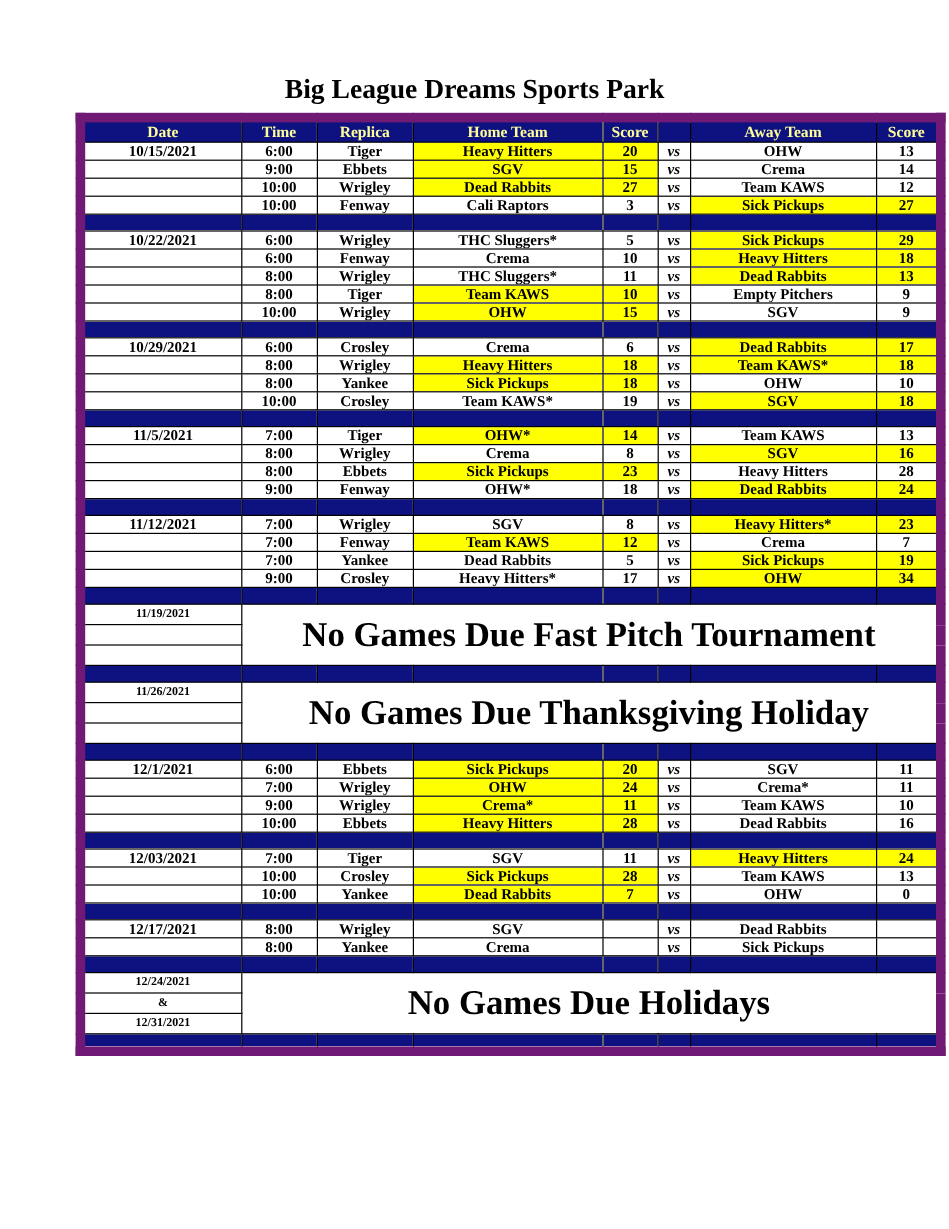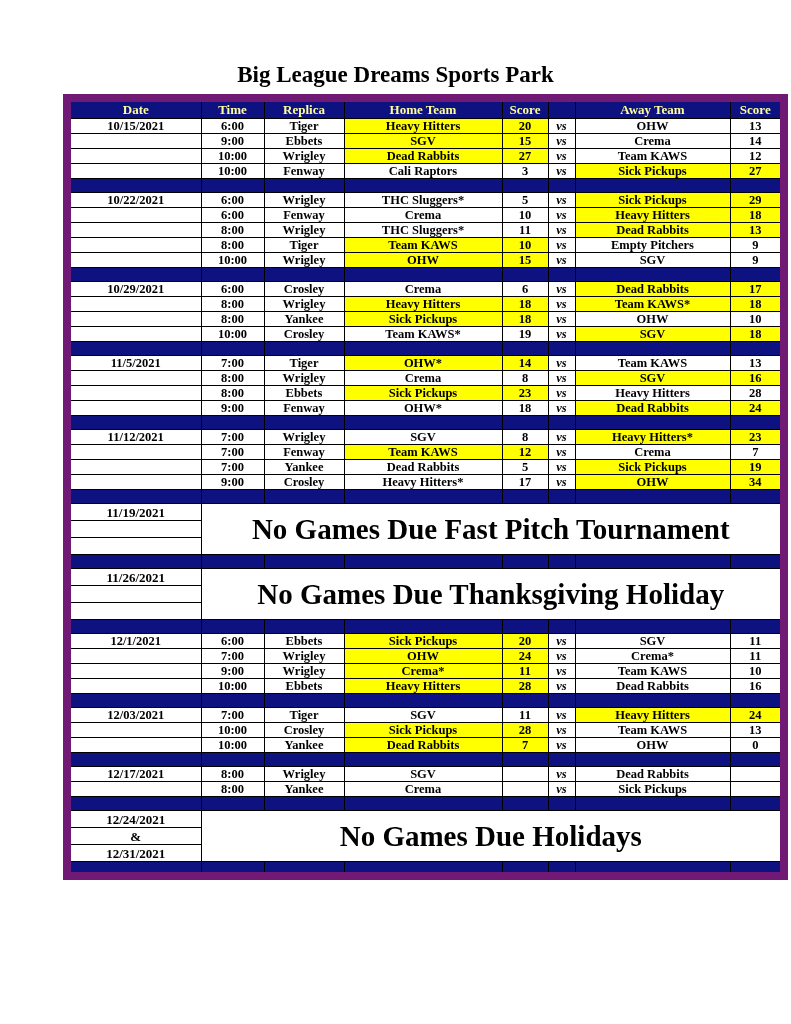--- a/index.html
+++ b/index.html
@@ -37,21 +37,21 @@
     color: var(--header-text);
     font-size: 13px;
     height: 18px;
     font-weight: bold;
   }
   tr.game td   { height: 15px; font-size: 12.5px; line-height: 1; }
   tr.sep td    { background: var(--navy); height: 14px; }
   td.hl        { background: var(--highlight); }
   td.vs        { font-style: italic; font-size: 10px; }
   tr.notice td { height: 17px; }
-  td.notice-date { font-size: 13px; line-height: 1; text-align: center; }
+  td.notice-date { font-size: 10px; line-height: 1; text-align: center; }
   td.msg       { font-size: 29px; line-height: 1; background: #fff; }
 </style>
 </head>
 <body>
 
 <div class="header">
   <div class="title">Big League Dreams Sports Park</div>
 </div>
 
 <table class="schedule">

